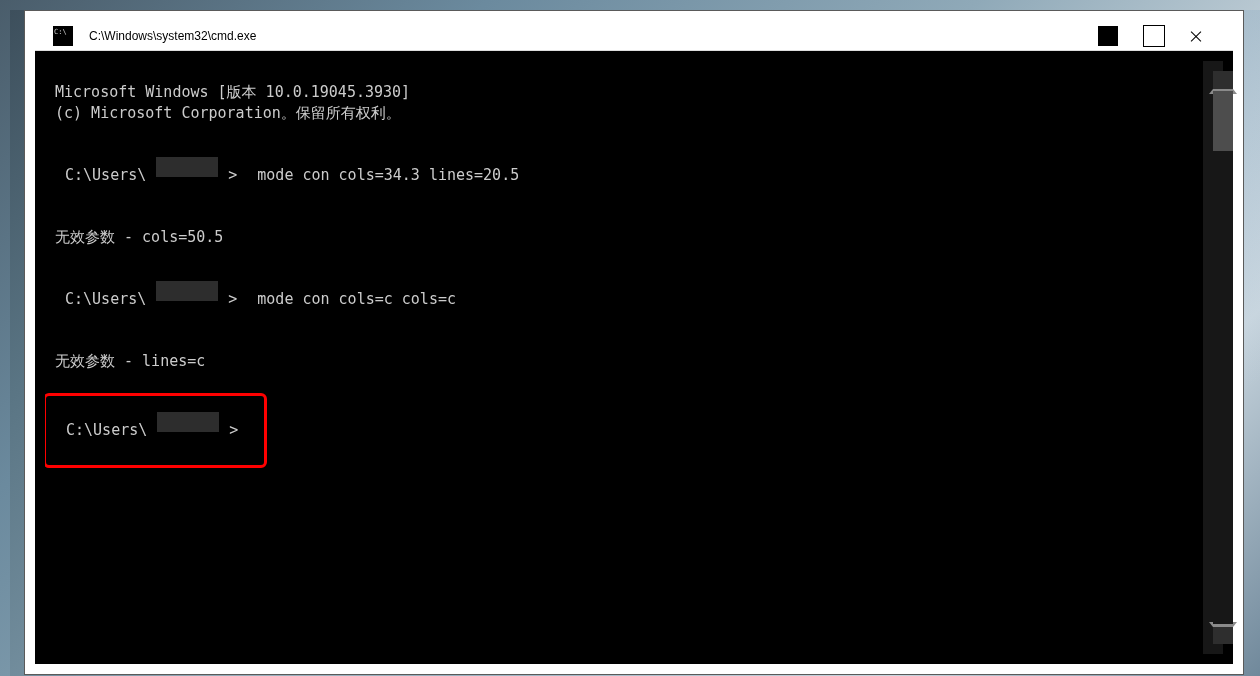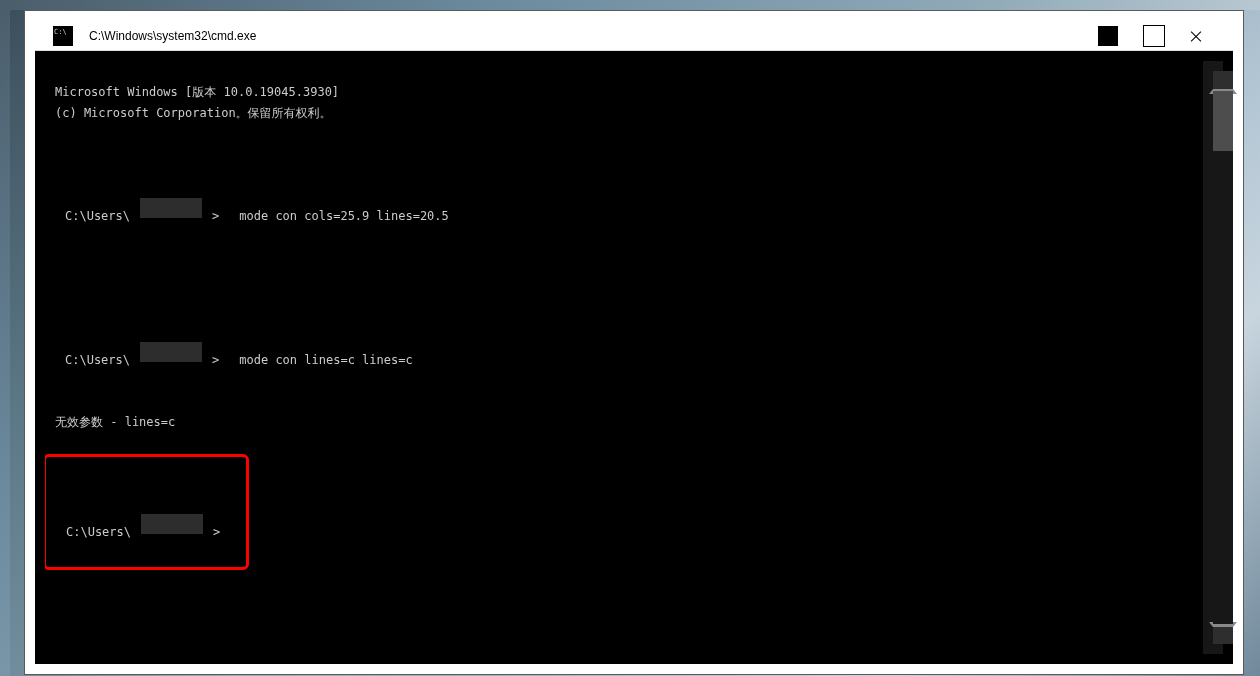--- a/index.html
+++ b/index.html
@@ -92,27 +92,27 @@
     .content-area {
       flex: 1;
       display: flex;
       background: #000;
     }
     .terminal {
       flex: 1;
       background: #000;
       color: #cccccc;
       font-family: 'NSimSun', 'SimSun', 'Consolas', monospace;
-      font-size: 12px;
+      font-size: 15px;
       line-height: 21px;
       padding: 0 0 0 0;
       white-space: pre;
       overflow: hidden;
     }
-    .line { display: flex; margin-top: 41px; }
+    .line { display: flex; }
     .redacted {
       display: inline-block;
       width: 62px;
       height: 16px;
       background: #2d2d2d;
       vertical-align: middle;
       margin-top: 2px;
     }
     .highlight-box {
       border: 3px solid #ff0000;
@@ -173,23 +173,24 @@
     <div class="win-btn close">
       <div class="close-icon"></div>
     </div>
   </div>
 
   <div class="content-area">
     <div class="terminal">
 <span>Microsoft Windows [版本 10.0.19045.3930]</span>
 <span>(c) Microsoft Corporation。保留所有权利。</span>
 <span></span>
-<span class="line"><span>C:\Users\</span><span class="redacted"></span><span>&gt;</span><span>mode con cols=25.9 lines=20.5</span></span>
+<span class="line"><span>C:\Users\</span><span class="redacted"></span><span>&gt;</span><span>mode con cols=34.3 lines=20.5</span></span>
+<span>无效参数 - cols=50.5</span>
 <span></span>
-<span class="line"><span>C:\Users\</span><span class="redacted"></span><span>&gt;</span><span>mode con lines=c lines=c</span></span>
+<span class="line"><span>C:\Users\</span><span class="redacted"></span><span>&gt;</span><span>mode con cols=c cols=c</span></span>
 <span>无效参数 - lines=c</span>
 <span></span>
 <span class="highlight-box"><span class="line"><span>C:\Users\</span><span class="redacted"></span><span>&gt;</span></span></span>
     </div>
 
     <div class="scrollbar">
       <div class="scroll-btn">
         <div class="sb-arrow-up"></div>
       </div>
       <div class="scroll-track">

